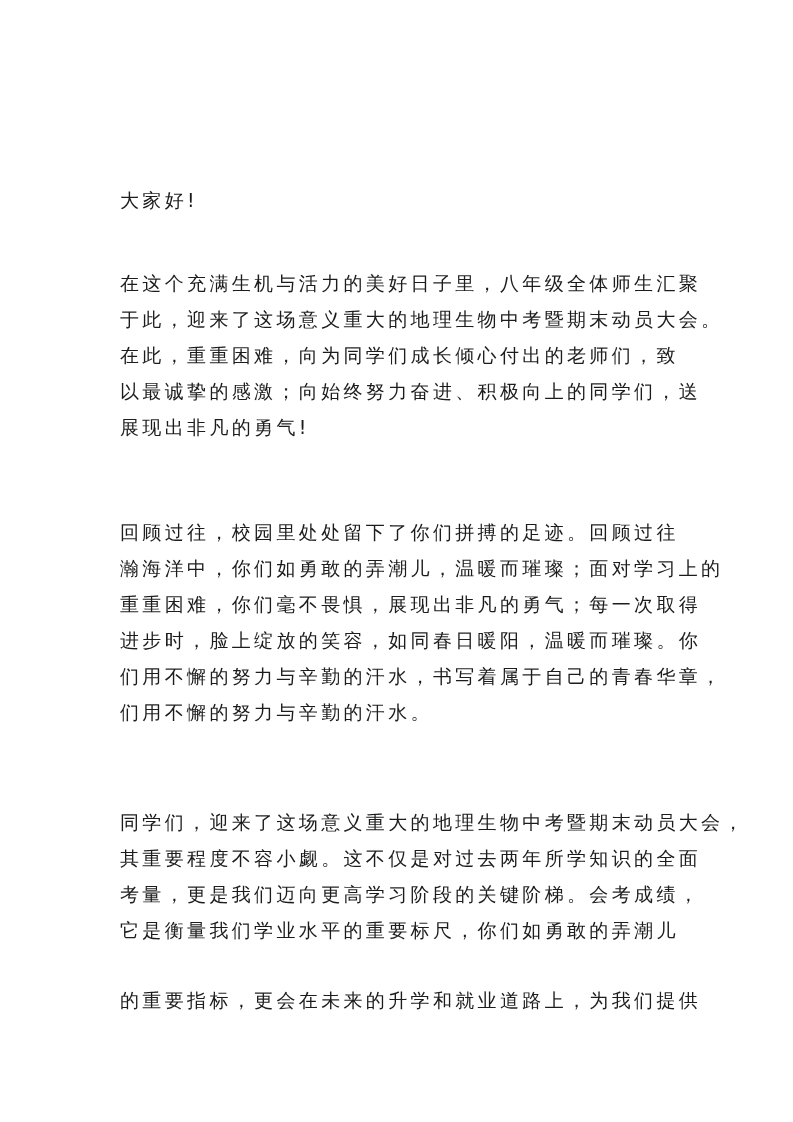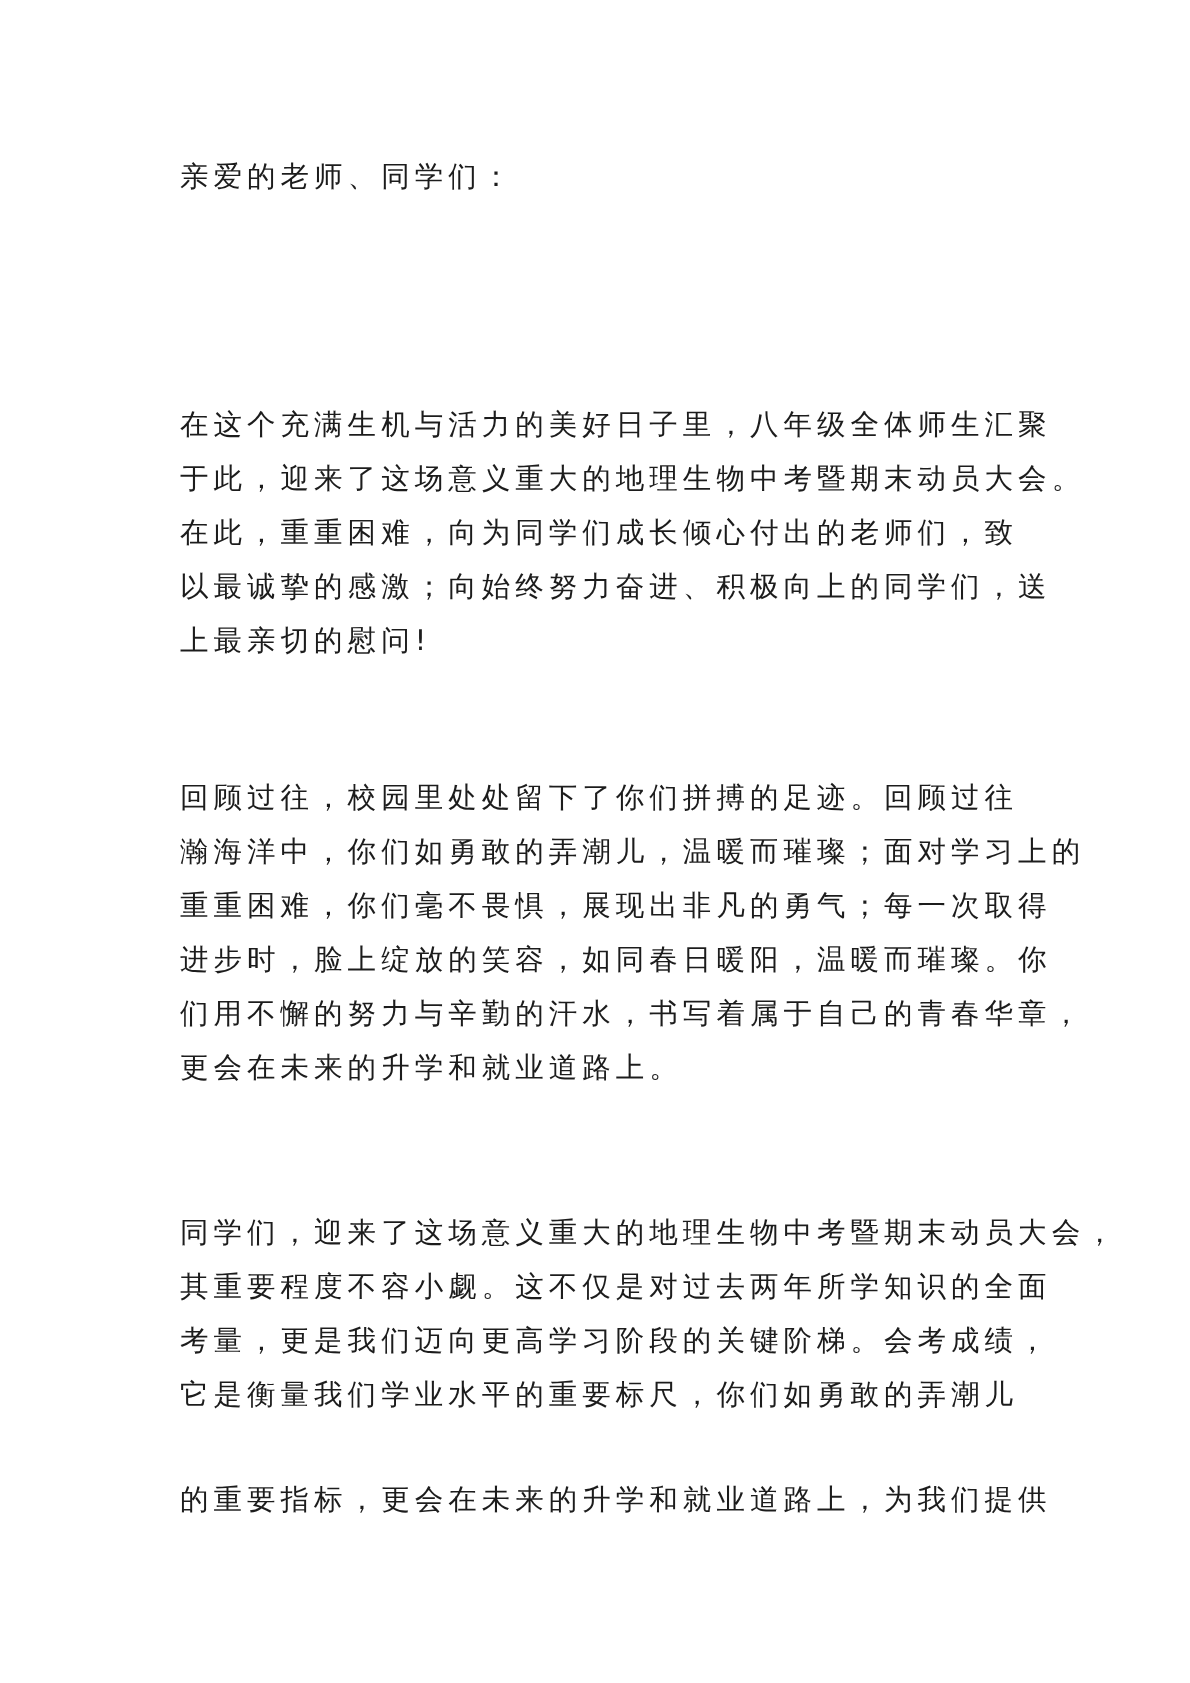--- a/index.html
+++ b/index.html
@@ -32,37 +32,37 @@
       height: 24px;
       white-space: nowrap;
       letter-spacing: 3.35px;
       color: #1c1c1c;
     }
   </style>
 </head>
 <body>
 
 <div class="page">
-  <div class="line" style="top:106px">亲爱的老师、同学们：</div>
+  <div class="line" style="top:188px">大家好!</div>
 
   <div>
     <div class="line" style="top:271px">在这个充满生机与活力的美好日子里，八年级全体师生汇聚</div>
     <div class="line" style="top:307px">于此，迎来了这场意义重大的地理生物中考暨期末动员大会。</div>
     <div class="line" style="top:343px">在此，重重困难，向为同学们成长倾心付出的老师们，致</div>
     <div class="line" style="top:379px">以最诚挚的感激；向始终努力奋进、积极向上的同学们，送</div>
-    <div class="line" style="top:415px">上最亲切的慰问!</div>
+    <div class="line" style="top:415px">展现出非凡的勇气!</div>
   </div>
 
   <div>
     <div class="line" style="top:520px">回顾过往，校园里处处留下了你们拼搏的足迹。回顾过往</div>
     <div class="line" style="top:556px">瀚海洋中，你们如勇敢的弄潮儿，温暖而璀璨；面对学习上的</div>
     <div class="line" style="top:592px">重重困难，你们毫不畏惧，展现出非凡的勇气；每一次取得</div>
     <div class="line" style="top:628px">进步时，脸上绽放的笑容，如同春日暖阳，温暖而璀璨。你</div>
     <div class="line" style="top:664px">们用不懈的努力与辛勤的汗水，书写着属于自己的青春华章，</div>
-    <div class="line" style="top:700px">更会在未来的升学和就业道路上。</div>
+    <div class="line" style="top:700px">们用不懈的努力与辛勤的汗水。</div>
   </div>
 
   <div>
     <div class="line" style="top:810px">同学们，迎来了这场意义重大的地理生物中考暨期末动员大会，</div>
     <div class="line" style="top:846px">其重要程度不容小觑。这不仅是对过去两年所学知识的全面</div>
     <div class="line" style="top:882px">考量，更是我们迈向更高学习阶段的关键阶梯。会考成绩，</div>
     <div class="line" style="top:918px">它是衡量我们学业水平的重要标尺，你们如勇敢的弄潮儿</div>
     <div class="line" style="top:988px">的重要指标，更会在未来的升学和就业道路上，为我们提供</div>
   </div>
 </div>

